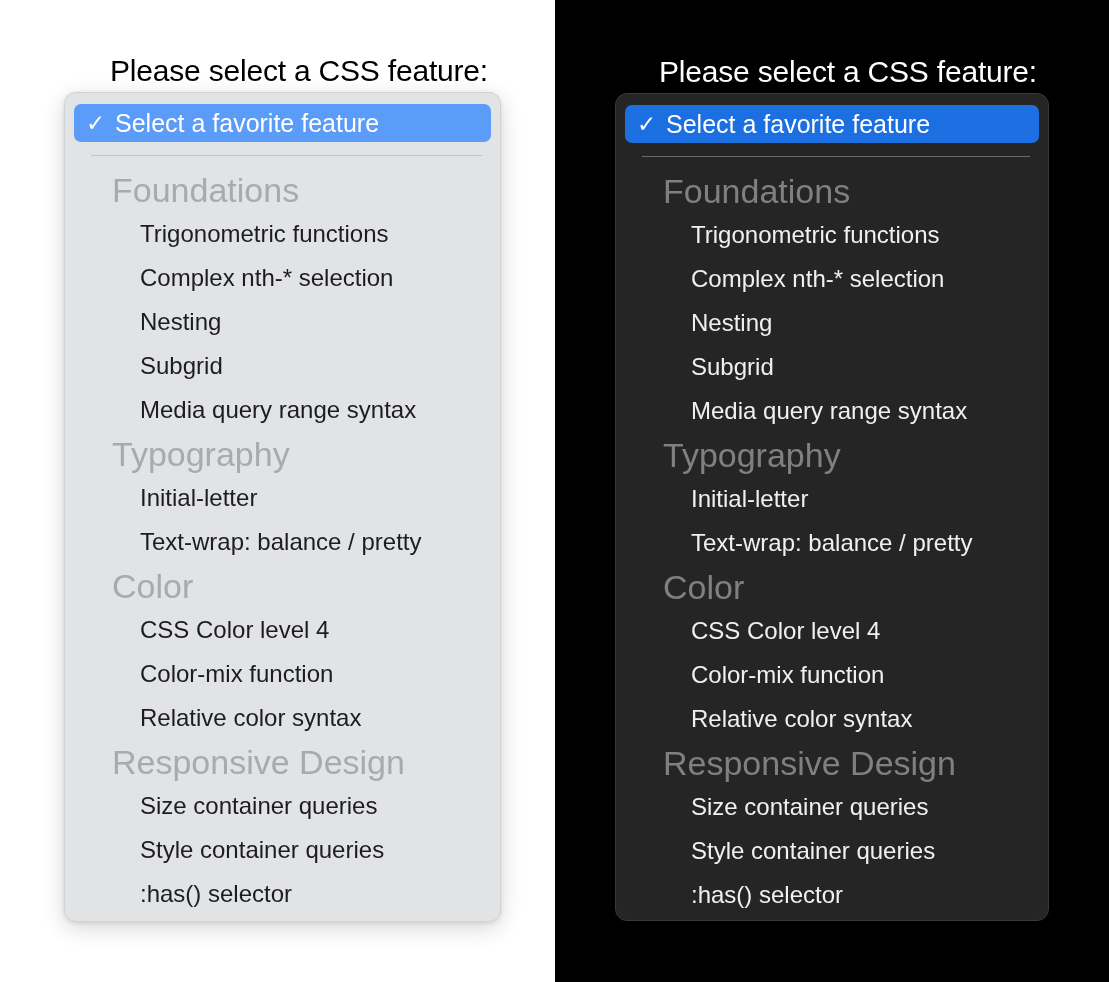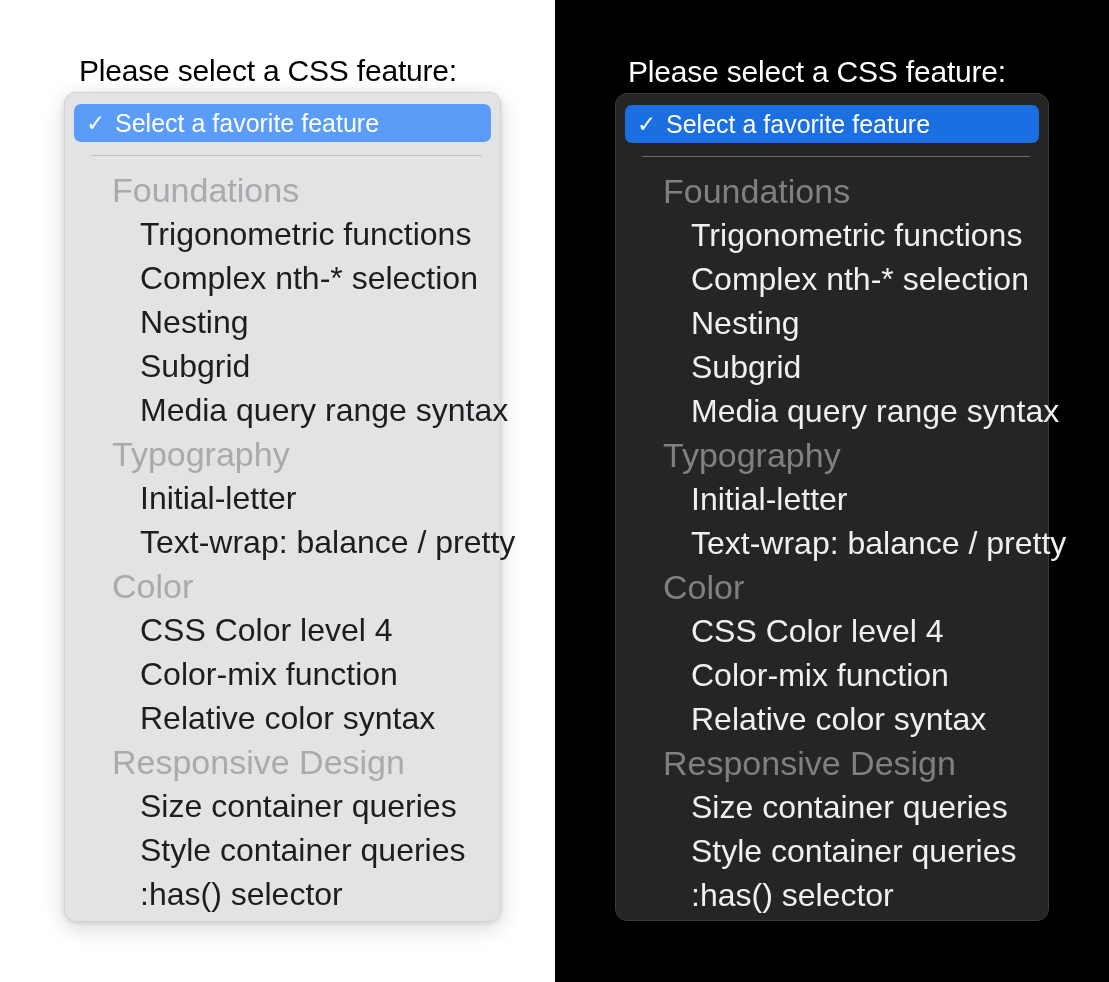--- a/index.html
+++ b/index.html
@@ -34,20 +34,21 @@
     background: #000000;
   }
 
   
   .prompt {
     position: absolute;
     font-size: 30px;
     font-weight: 400;
     letter-spacing: -0.2px;
     white-space: nowrap;
+    margin-left: 31px;
   }
   .pane-light .prompt {
     left: 79px;
     top: 54px;
     color: #000000;
   }
   .pane-dark .prompt {
     left: 73px;
     top: 55px;
     color: #ffffff;
@@ -117,21 +118,21 @@
   .optgroup-label {
     font-size: 34px;
     line-height: 44px;
     padding-left: 47px;
     white-space: nowrap;
   }
   .popup-light .optgroup-label { color: #a9aaac; }
   .popup-dark  .optgroup-label { color: #808080; }
 
   .option-item {
-    font-size: 32px;
+    font-size: 24px;
     line-height: 44px;
     padding-left: 75px;
     white-space: nowrap;
     cursor: default;
   }
   .popup-light .option-item { color: #1d1d1f; }
   .popup-dark  .option-item { color: #f0f0f0; }
 </style>
 </head>
 <body>

